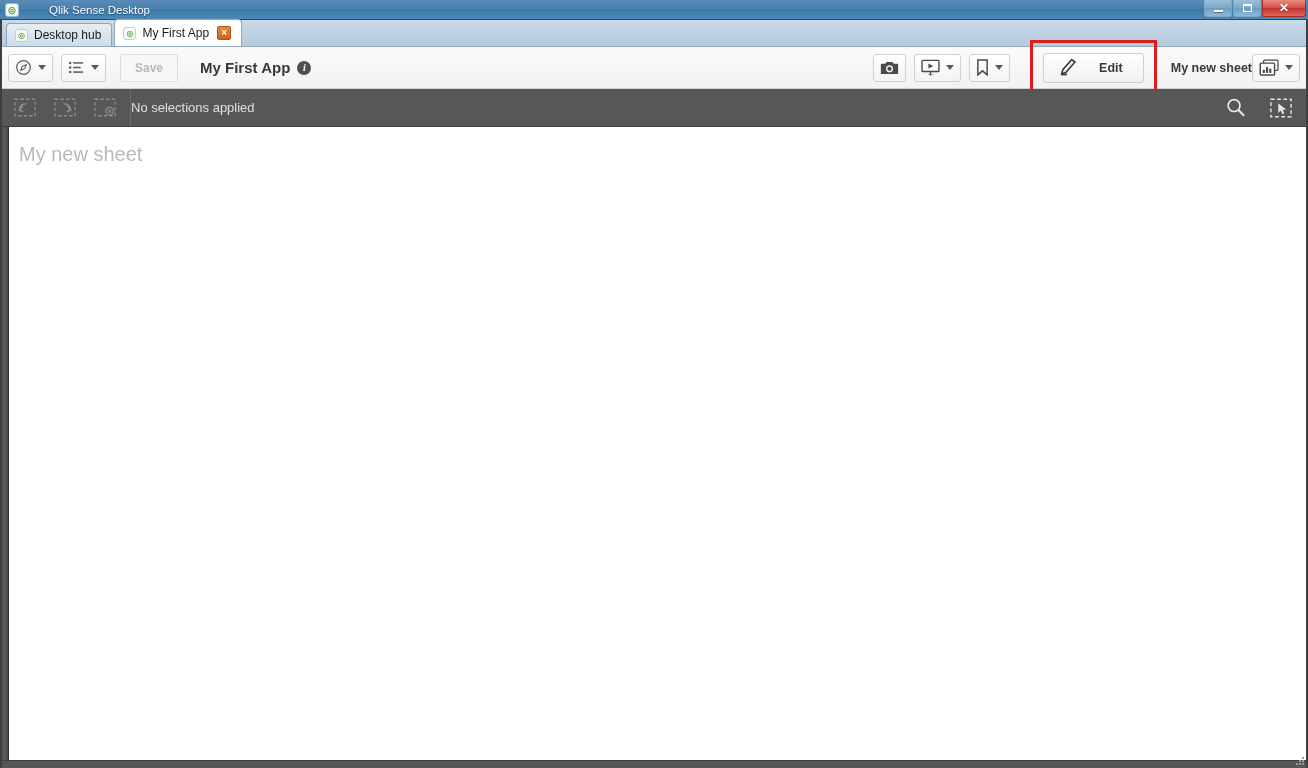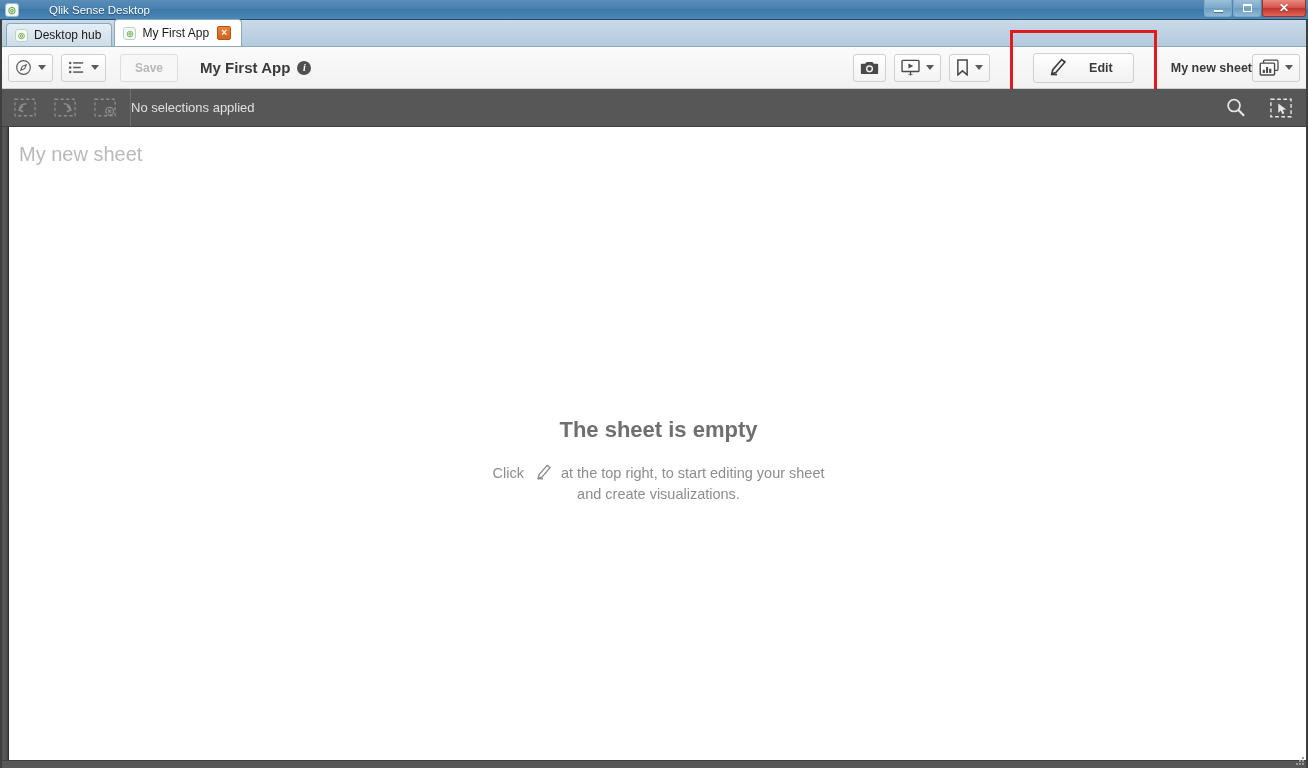--- a/index.html
+++ b/index.html
@@ -213,21 +213,21 @@
     display: flex;
     align-items: center;
     padding: 0 20px 0 12px;
     color: #3a3a3a;
     font-size: 12.5px;
     font-weight: bold;
     flex: none;
   }
   .edit-highlight {
     border: 3px solid #e01b1b;
-    padding: 20px;
+    padding: 10px;
     margin-left: 20px;
     flex: none;
     display: flex;
   }
   .edit-btn .edit-label { margin-left: 22px; }
 
   .sheet-name-box {
     display: flex;
     align-items: center;
     margin-left: 14px;
@@ -526,34 +526,20 @@
         </svg>
       </div>
     </div>
   </div>
 
   <div class="sheet-area">
     <div class="left-rail"></div>
     <div class="sheet-body">
       <div class="sheet-title">My new sheet</div>
 
-      <div class="empty-wrap">
-        <div class="empty-head">The sheet is empty</div>
-        <div class="empty-sub">
-          <span>Click</span>
-          <span class="inline-pencil">
-            <svg width="19" height="17" viewBox="0 0 22 20">
-              <path d="M16.5 1.6 l3.4 2.6 -9.6 11.2 -4.3 1.2 1.1 -4.3 z" fill="none" stroke="#8d8d8d" stroke-width="1.6"></path>
-              <path d="M5.2 17.4 h6.4" stroke="#8d8d8d" stroke-width="1.6" fill="none"></path>
-            </svg>
-          </span>
-          <span>at the top right, to start editing your sheet</span><br>
-          <span>and create visualizations.</span>
-        </div>
-      </div>
     </div>
   </div>
 
   <div class="bottombar">
     <div class="resize-grip">
       <svg width="12" height="12" viewBox="0 0 12 12">
         <g fill="#9a9a9a">
           <rect x="8" y="2" width="2" height="2"></rect>
           <rect x="5" y="5" width="2" height="2"></rect>
             <rect x="8" y="5" width="2" height="2"></rect>

